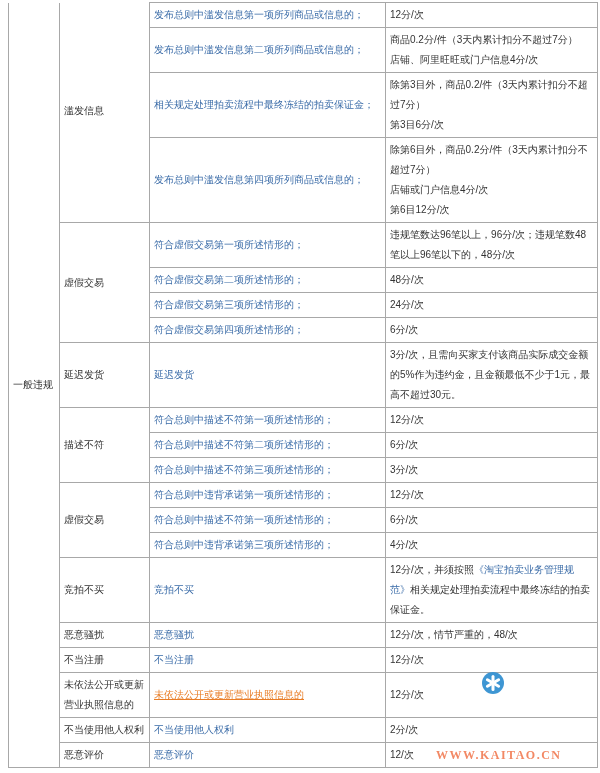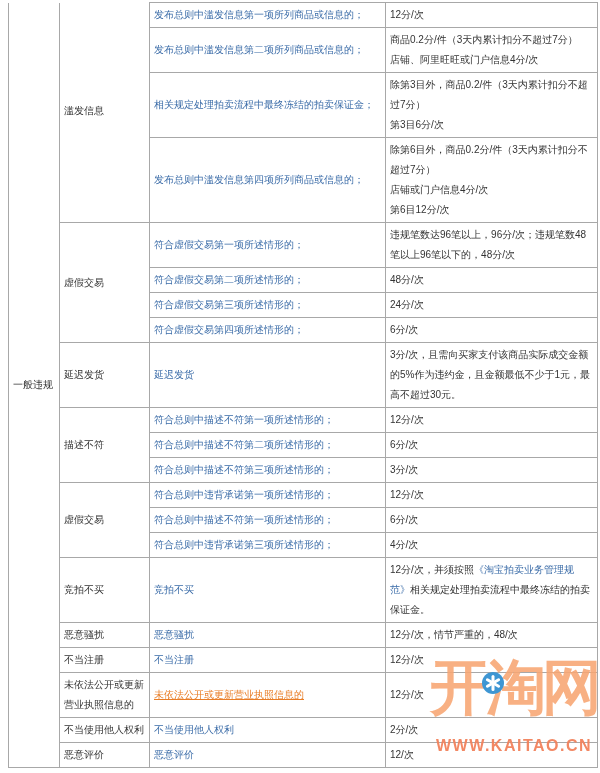--- a/index.html
+++ b/index.html
@@ -38,23 +38,23 @@
   
   .watermark{position:absolute;left:428px;top:648px;width:176px;height:122px;pointer-events:none;z-index:5;}
   .wm-logo{
     position:absolute;left:2px;top:0px;
     font-size:60px;font-weight:bold;letter-spacing:-4px;white-space:nowrap;
     color:var(--logo-orange);opacity:.88;
     font-family:"DejaVu Sans","Liberation Sans",sans-serif;
   }
   .wm-star{position:absolute;left:54px;top:24px;width:22px;height:22px;}
   .wm-url{
-    position:absolute;left:8px;top:89px;
-    font-size:16px;font-weight:600;letter-spacing:1.5px;white-space:nowrap;
-    color:var(--url-orange);opacity:.95;
+    position:absolute;left:8px;top:100px;
+    font-size:12px;font-weight:600;letter-spacing:1.5px;white-space:nowrap;
+    color:var(--url-orange);opacity:.95;font-family:Liberation Serif, serif;
   }
   .wm-star svg circle{fill:var(--icon-blue);}
 </style>
 </head>
 <body>
 
 <div class="page">
 
   <table class="vtable">
     <colgroup>
@@ -203,21 +203,20 @@
           <td class="cat" rowspan="1">恶意评价</td>
           <td class="rule"><a class="lnk blue">恶意评价</a></td>
           <td class="pen">
             <p>12/次</p>
           </td>
         </tr>
       </tbody>
   </table>
 
   <div class="watermark">
-    <div class="wm-logo">开淘网</div>
     <span class="wm-star">
       <svg width="22" height="22" viewBox="0 0 22 22">
         <circle cx="11" cy="11" r="11"></circle>
         <g stroke="#ffffff" stroke-width="3" stroke-linecap="round">
           <line x1="11" y1="4.5" x2="11" y2="17.5"></line>
           <line x1="5.4" y1="7.8" x2="16.6" y2="14.2"></line>
           <line x1="16.6" y1="7.8" x2="5.4" y2="14.2"></line>
         </g>
       </svg>
     </span>

